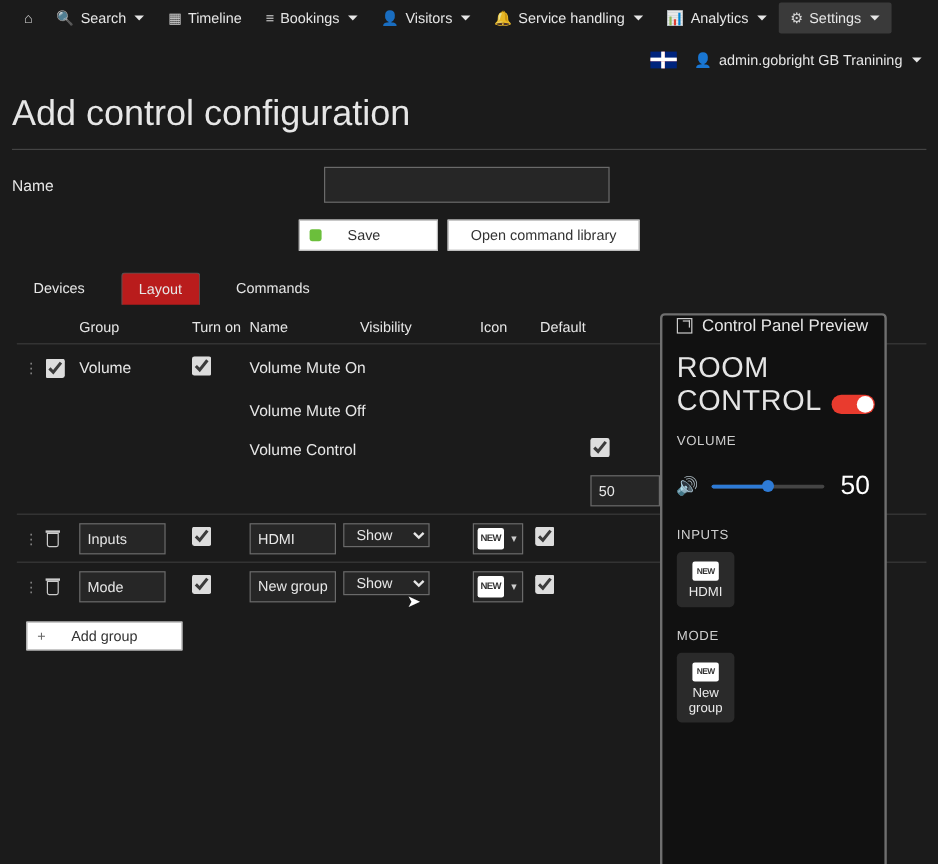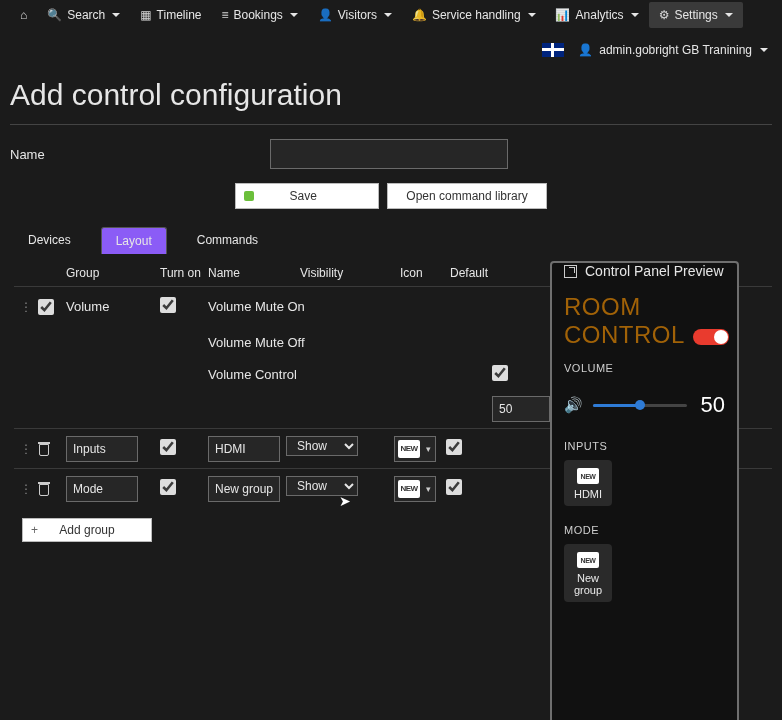--- a/index.html
+++ b/index.html
@@ -107,36 +107,36 @@
     color:#333;
     border:1px solid #bbb;
     height:26px;
     padding:0 18px;
     font-size:12px;
     display:inline-flex;
     align-items:center;
     gap:8px;
     cursor:pointer;
   }
-  .btn.save { padding-left:10px; width:144px; justify-content:center; position:relative;}
+  .btn.save { padding-left:10px; width:116px; justify-content:center; position:relative;}
   .btn.save::before{
     content:""; position:absolute; left:8px; top:50%; transform:translateY(-50%);
     width:10px;height:10px;background:#6bbf3b;border-radius:2px;
   }
 
   
   .tabs { display:flex; gap:16px; padding-left:14px; }
   .tab {
     padding:6px 14px;
     font-size:12px;
     color:#e6e6e6;
     cursor:pointer;
   }
   .tab.active {
-    background:#8b5cf6;
+    background:#b91c1c;
     border:1px solid #555;
     border-bottom:none;
     border-radius:3px 3px 0 0;
   }
 
   
   .layout-area { padding: 6px 10px 0 14px; position:relative; }
   .thead {
     display:grid;
     grid-template-columns: 52px 94px 48px 92px 100px 50px 70px 40px;
@@ -230,21 +230,21 @@
     overflow:hidden;
   }
   .preview-title {
     display:flex; align-items:center; gap:8px;
     font-size:14px; color:#e6e6e6; margin-bottom:14px;
     margin-top:-2px;
   }
   .expand-ic{width:13px;height:13px;border:1px solid #ccc;position:relative}
   .expand-ic::after{content:"";position:absolute;right:1px;top:1px;width:5px;height:5px;border-top:1px solid #ccc;border-right:1px solid #ccc}
   .room-title{
-    font-size:24px;line-height:1.15;color:#a16207;font-weight:400;letter-spacing:0.5px;
+    font-size:24px;line-height:1.15;color:#e5e5e5;font-weight:400;letter-spacing:0.5px;
   }
   .toggle{
     position:absolute; top:66px; right:8px;
     width:36px;height:16px;border-radius:9px;background:#e93b2e;
   }
   .toggle::after{
     content:"";position:absolute;right:1px;top:1px;width:14px;height:14px;border-radius:50%;background:#fff;
   }
   .sec-label{font-size:11px;color:#cfcfcf;margin-top:14px;letter-spacing:0.5px;}
   .vol-row{display:flex;align-items:center;gap:10px;margin-top:18px;}

